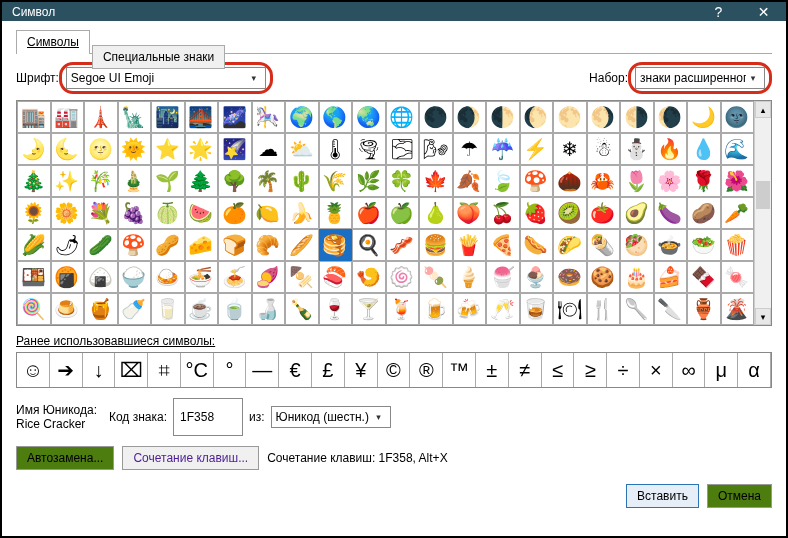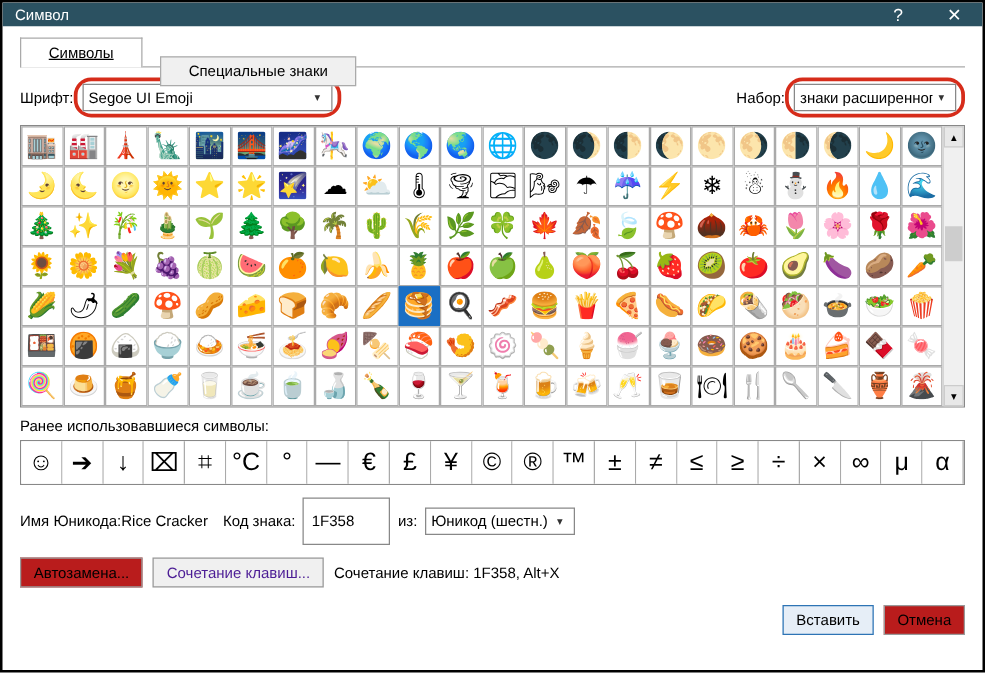--- a/index.html
+++ b/index.html
@@ -2,48 +2,48 @@
 <html><head>
 <meta charset="utf-8">
 <style>
 *{box-sizing:border-box;margin:0;padding:0;font-family:"Segoe UI",Tahoma,sans-serif;font-size:12px}
 body{background:#fff;width:788px;height:538px;overflow:hidden;border:2px solid #000}
 .titlebar{background:#2b5161;height:19px;display:flex;align-items:center;color:#fff;padding:0 0 0 10px}
 .titlebar .title{flex:1;font-size:12px}
 .titlebar .btn{width:45px;height:30px;display:flex;align-items:center;justify-content:center;color:#fff;font-size:14px}
 .content{padding:8px 14px 14px}
 .tabs{display:flex;border-bottom:1px solid #aaa;margin-bottom:8px}
-.tab{padding:4px 22px;border:1px solid #aaa;border-bottom:none;background:#fff;margin-right:14px;position:relative;top:1px}
+.tab{padding:4px 10px;border:1px solid #aaa;border-bottom:none;background:#fff;margin-right:2px;position:relative;top:1px}
 .tab.inactive{background:#f0f0f0;border-bottom:1px solid #aaa;top:16px}
 .row{display:flex;align-items:center;margin-bottom:6px;gap:0}
 .row .grow{flex:1}
 .hl{border:3px solid #d62c1a;border-radius:14px;padding:2px 4px;display:inline-flex;align-items:center}
 .sel{display:flex;align-items:center;border:1px solid #888;background:#fff;height:22px;padding:0 4px;font-size:12px}
 .sel.font{width:200px}
 .sel.set{width:130px}
 .sel .txt{flex:1;white-space:nowrap;overflow:hidden}
 .chev{width:14px;text-align:center;font-size:9px;color:#333}
 .grid-wrap{display:flex;border:1px solid #888}
 .grid{display:grid;grid-template-columns:repeat(22,1fr);flex:1}
 .cell{border:1px solid #aaa;height:32px;display:flex;align-items:center;justify-content:center;font-size:20px;line-height:1;overflow:hidden;background:#fff}
 .cell.sel{background:#1a6fc4;color:#fff;border:1px solid #1a6fc4}
 .scrollbar{width:17px;background:#f0f0f0;border-left:1px solid #ccc;position:relative}
 .scrollbar .up,.scrollbar .dn{height:17px;display:flex;align-items:center;justify-content:center;font-size:9px;background:#e8e8e8;border:1px solid #ccc}
 .scrollbar .track{flex:1}
 .scrollbar{display:flex;flex-direction:column}
 .scrollbar .thumb{position:absolute;top:80px;left:1px;right:1px;height:28px;background:#cdcdcd}
-.recent-label{margin:8px 0 4px;}
+.recent-label{margin:8px 0 4px;text-decoration:underline}
 .recent{display:flex;border:1px solid #888}
 .rcell{border-right:1px solid #aaa;height:34px;width:34px;display:flex;align-items:center;justify-content:center;font-size:20px;background:#fff}
 .info-row{display:flex;align-items:center;margin-top:10px;gap:6px}
-.name-block{display:flex;}
+.name-block{display:flex;flex-direction:column}
 .input{border:1px solid #888;background:#fff;height:22px;padding:18px 6px;display:flex;align-items:center}
 .input.code{width:70px}
 .btns-row{display:flex;align-items:center;margin-top:10px;gap:8px}
-.pushbtn{border:1px solid #999;background:#b91c1c;height:24px;padding:0 10px;display:flex;align-items:center}
+.pushbtn{border:1px solid #999;background:#4d7c0f;height:24px;padding:0 10px;display:flex;align-items:center}
 .pushbtn.dis{color:#4c1d95;background:#f0f0f0}
 .pushbtn.primary{border:1px solid #2d74b5;background:#e6eef7}
 .footer{display:flex;justify-content:flex-end;gap:8px;margin-top:14px}
 </style>
 </head>
 <body>
 
 <div class="titlebar">
   <div class="title">Символ</div>
   <div class="btn">?</div>

